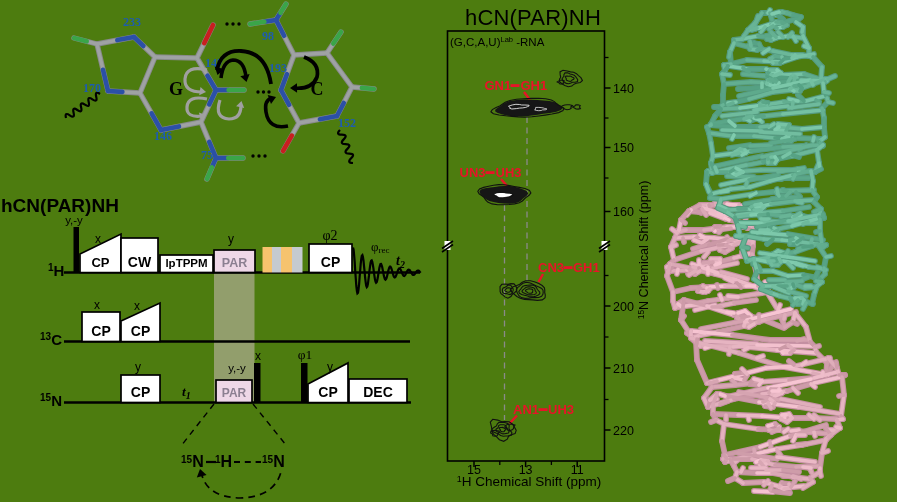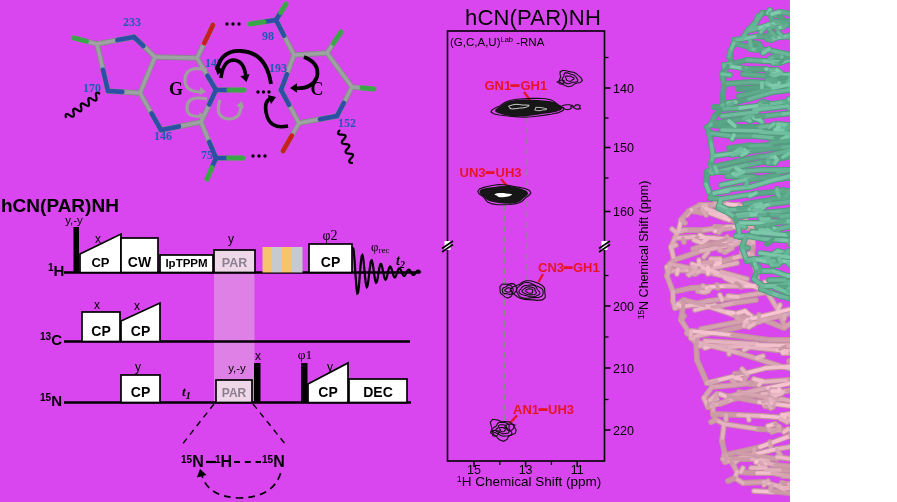--- a/index.html
+++ b/index.html
@@ -1,14 +1,14 @@
 <!DOCTYPE html>
 <html><head><meta charset="utf-8"><style>
 html,body{margin:0;padding:0;background:#fff;}
-#page{position:relative;width:790px;height:502px;background:#d946ef;overflow:hidden;font-family:"Liberation Sans",sans-serif;}
+#page{position:relative;width:897px;height:502px;background:#4d7c0f;overflow:hidden;font-family:"Liberation Sans",sans-serif;}
 </style></head>
 <body>
 <div id="page"><svg width="897" height="502" viewBox="0 0 897 502">
       <line x1="108.0" y1="91.0" x2="97.0" y2="44.0" stroke="#88898b" stroke-width="5.3999999999999995" stroke-linecap="round"></line>
 <line x1="97.0" y1="44.0" x2="134.0" y2="37.0" stroke="#88898b" stroke-width="5.3999999999999995" stroke-linecap="round"></line>
 <line x1="134.0" y1="37.0" x2="155.0" y2="57.0" stroke="#88898b" stroke-width="5.3999999999999995" stroke-linecap="round"></line>
 <line x1="155.0" y1="57.0" x2="140.0" y2="93.0" stroke="#88898b" stroke-width="5.3999999999999995" stroke-linecap="round"></line>
 <line x1="140.0" y1="93.0" x2="108.0" y2="91.0" stroke="#88898b" stroke-width="5.3999999999999995" stroke-linecap="round"></line>
 <line x1="155.0" y1="57.0" x2="197.0" y2="58.0" stroke="#88898b" stroke-width="5.3999999999999995" stroke-linecap="round"></line>
 <line x1="197.0" y1="58.0" x2="216.0" y2="90.0" stroke="#88898b" stroke-width="5.3999999999999995" stroke-linecap="round"></line>

